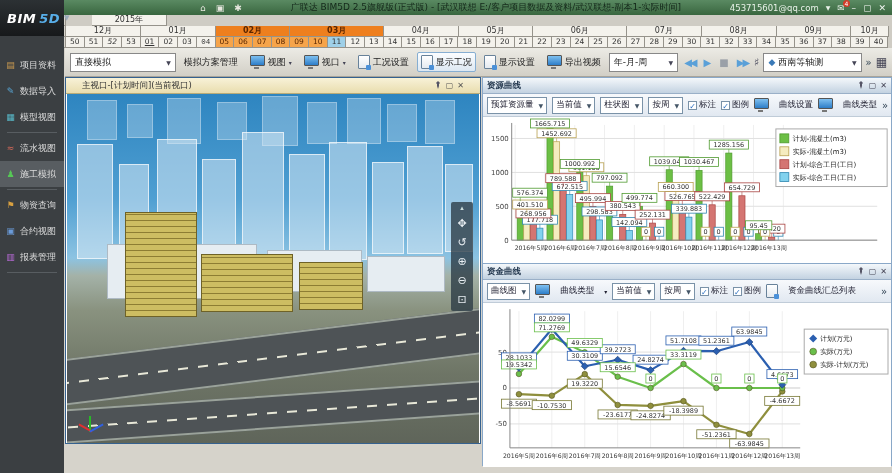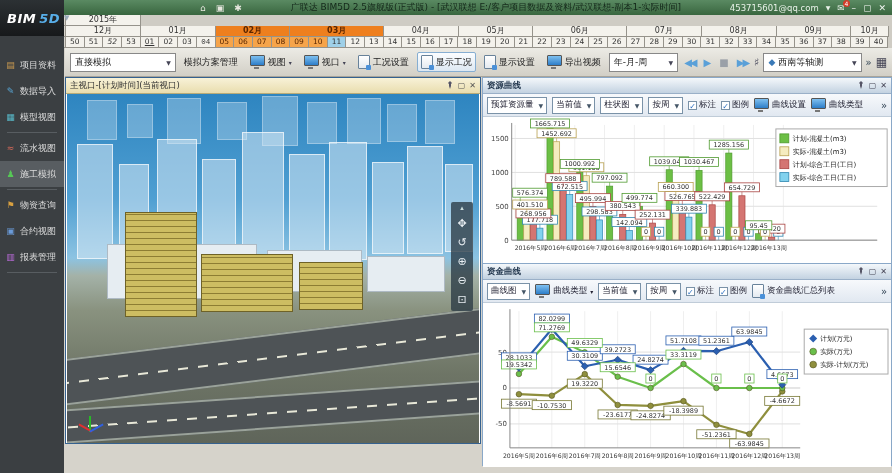--- a/index.html
+++ b/index.html
@@ -50,21 +50,21 @@
 
   
   .sidebar{position:absolute;left:0;top:36px;width:64px;height:437px;background:#3b3f42;color:#dcdcdc;z-index:5;padding-top:16px;box-sizing:border-box}
   .sb-item{display:flex;align-items:center;gap:4px;height:26px;padding-left:5px;font-size:9px;cursor:pointer;white-space:nowrap}
   .sb-item.selected{background:#585d61}
   .sb-ico{width:11px;text-align:center;font-size:9px;flex:none}
   .sb-div{height:1px;background:#585d61;margin:2px 7px}
 
   
   .viewport{position:absolute;left:65px;top:77px;width:416px;height:367px;border:1px solid #35618f;background:#fff;box-sizing:border-box;z-index:1}
-  .vp-title{height:15px;background:linear-gradient(#f8f2d8,#e9ddae);display:flex;align-items:center;font-size:8.5px;color:#333;padding:0 4px;border-bottom:1px solid #b8ab78}
+  .vp-title{height:15px;background:linear-gradient(#f8f2d8,#e9ddae);display:flex;align-items:center;font-size:8.5px;color:#333;padding:0 16px;border-bottom:1px solid #b8ab78}
   .vp-btns{margin-left:auto;display:flex;gap:4px;align-items:center;color:#555;font-size:8px}
   .vp-btns span{cursor:pointer}
   .scene{position:absolute;left:1px;top:16px;width:412px;height:349px;overflow:hidden;
     background:linear-gradient(180deg,#2e85c0 0%,#4f9fd2 30%,#8cc3e2 47%,#a4b2a8 52%,#89927f 62%,#6e7566 80%,#5f655a 100%)}
   .twr{position:absolute;background:rgba(214,232,244,0.55);border:1px solid rgba(255,255,255,0.65);box-sizing:border-box}
   .slab{position:absolute;background:#e6edf2;border:1px solid #aebac4;box-sizing:border-box}
   .ybld{position:absolute;background:repeating-linear-gradient(0deg,#cdbd62 0 5px,#8d7d33 5px 6px),#cdbd62;border:1px solid #6e6228;box-sizing:border-box}
   .road{position:absolute;background:#4e5356;border-top:2px solid #9aa29a;border-bottom:2px solid #9aa29a}
   .road::before{content:"";position:absolute;left:0;right:0;top:50%;height:2px;background:repeating-linear-gradient(90deg,#e8e8d8 0 10px,transparent 10px 20px)}
   .vtools{position:absolute;right:6px;top:108px;width:22px;background:rgba(42,58,68,0.78);border-radius:2px;display:flex;flex-direction:column;align-items:center;padding:3px 0 5px;gap:7px;color:#e8eef2;font-size:11px}
@@ -81,21 +81,21 @@
   .panel.resource{top:77px;height:186px}
   .panel.capital{top:263px;height:203px}
   .p-header{height:15px;background:linear-gradient(#f4f8fb,#c3d2e1);border-bottom:1px solid #9ab0c8;display:flex;align-items:center;font-size:8.5px;font-weight:600;color:#24384f;padding:0 4px}
   .p-hbtns{margin-left:auto;display:flex;gap:4px;align-items:center;color:#445;font-size:8px}
   .p-hbtns span{cursor:pointer}
   .p-toolbar{height:22px;background:linear-gradient(#f7f9fc,#e1e8f1);display:flex;align-items:center;gap:5px;padding:0 4px;border-bottom:1px solid #c0ccd8;font-size:8.5px;color:#223}
   .dd{background:#fff;border:1px solid #7a92a8;height:15px;display:flex;align-items:center;padding:0 3px;cursor:pointer;white-space:nowrap}
   .dd .ar{font-size:6px;color:#456;margin-left:5px}
   .chkw{display:flex;align-items:center;gap:2px;white-space:nowrap}
   .chk{width:9px;height:9px;background:#fff;border:1px solid #7a92a8;color:#2a6fc0;font-size:8px;line-height:9px;text-align:center;box-sizing:border-box;cursor:pointer}
-  .pbtn{display:flex;align-items:center;gap:3px;cursor:pointer;white-space:nowrap}
+  .pbtn{display:flex;align-items:center;gap:10px;cursor:pointer;white-space:nowrap}
   .p-ovf{margin-left:auto;color:#345;font-size:10px;cursor:pointer}
   svg.chart{display:block;background:#fff}
 </style>
 </head>
 <body>
 
 <div class="app">
 
   <div class="titlebar">
     <div class="tb-quick">
@@ -116,21 +116,21 @@
 
   <div class="logo">
     <span>BIM</span>
     <span class="l5d">5D</span>
     <span class="lchev">▼</span>
   </div>
 
   <div class="timeline">
       <div class="tl-row">
         <div class="tl-cell tl-lead" style="width: 8px;"></div>
-        <div class="tl-cell tl-year" style="width: 74.8px;">2015年</div>
+        <div class="tl-cell tl-year" style="width: 74.8px; margin-left: 26px;">2015年</div>
       </div>
       <div class="tl-row">
         <div class="tl-cell tl-lead" style="width: 8px;">&lt;</div>
         <div class="tl-cell tl-month" style="width: 74.8px;">12月</div>
         <div class="tl-cell tl-month" style="width: 74.8px;">01月</div>
         <div class="tl-cell tl-month hl" style="width: 74.8px;">02月</div>
         <div class="tl-cell tl-month hl" style="width: 93.5px;">03月</div>
         <div class="tl-cell tl-month" style="width: 74.8px;">04月</div>
         <div class="tl-cell tl-month" style="width: 74.8px;">05月</div>
         <div class="tl-cell tl-month" style="width: 93.5px;">06月</div>

